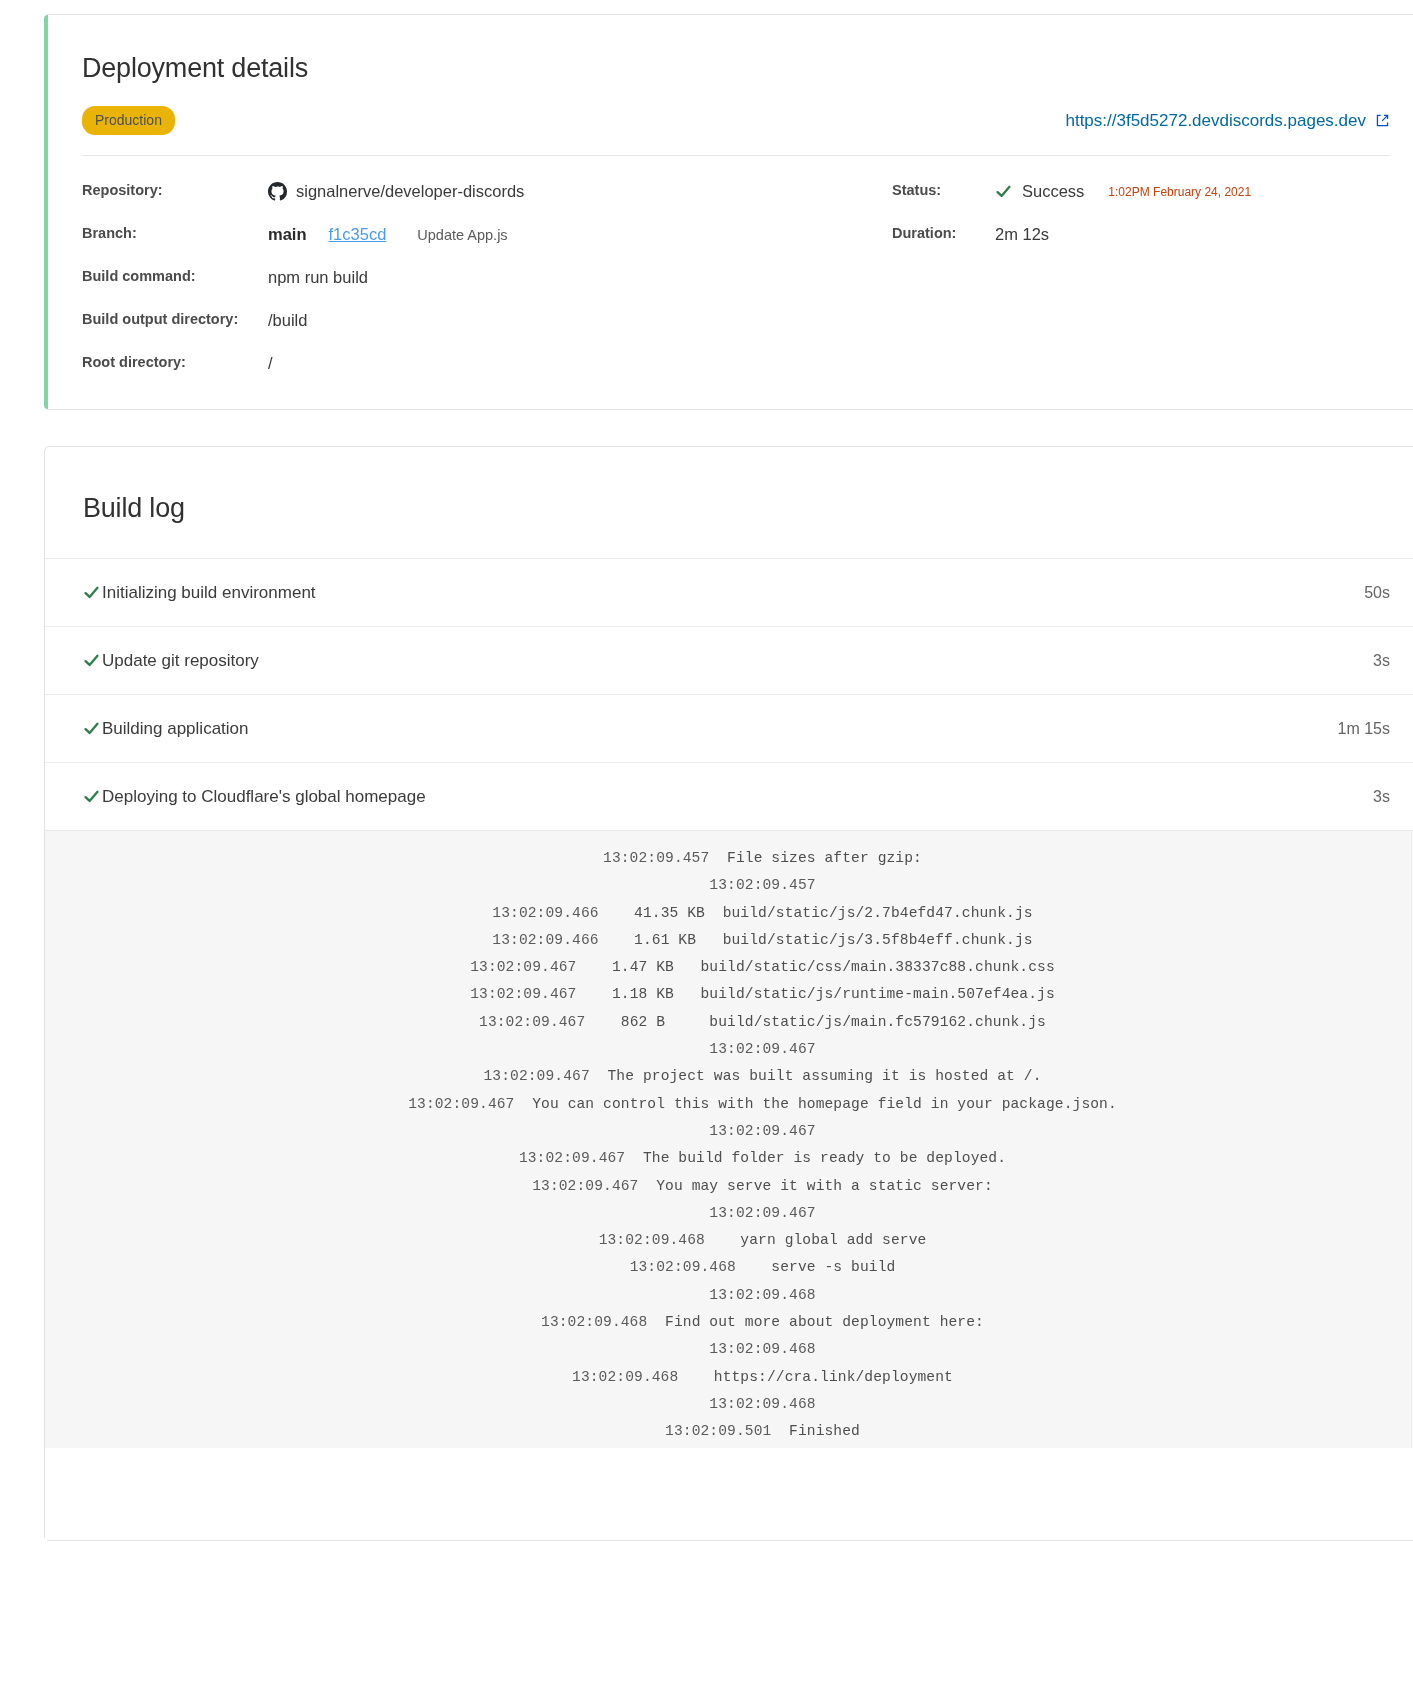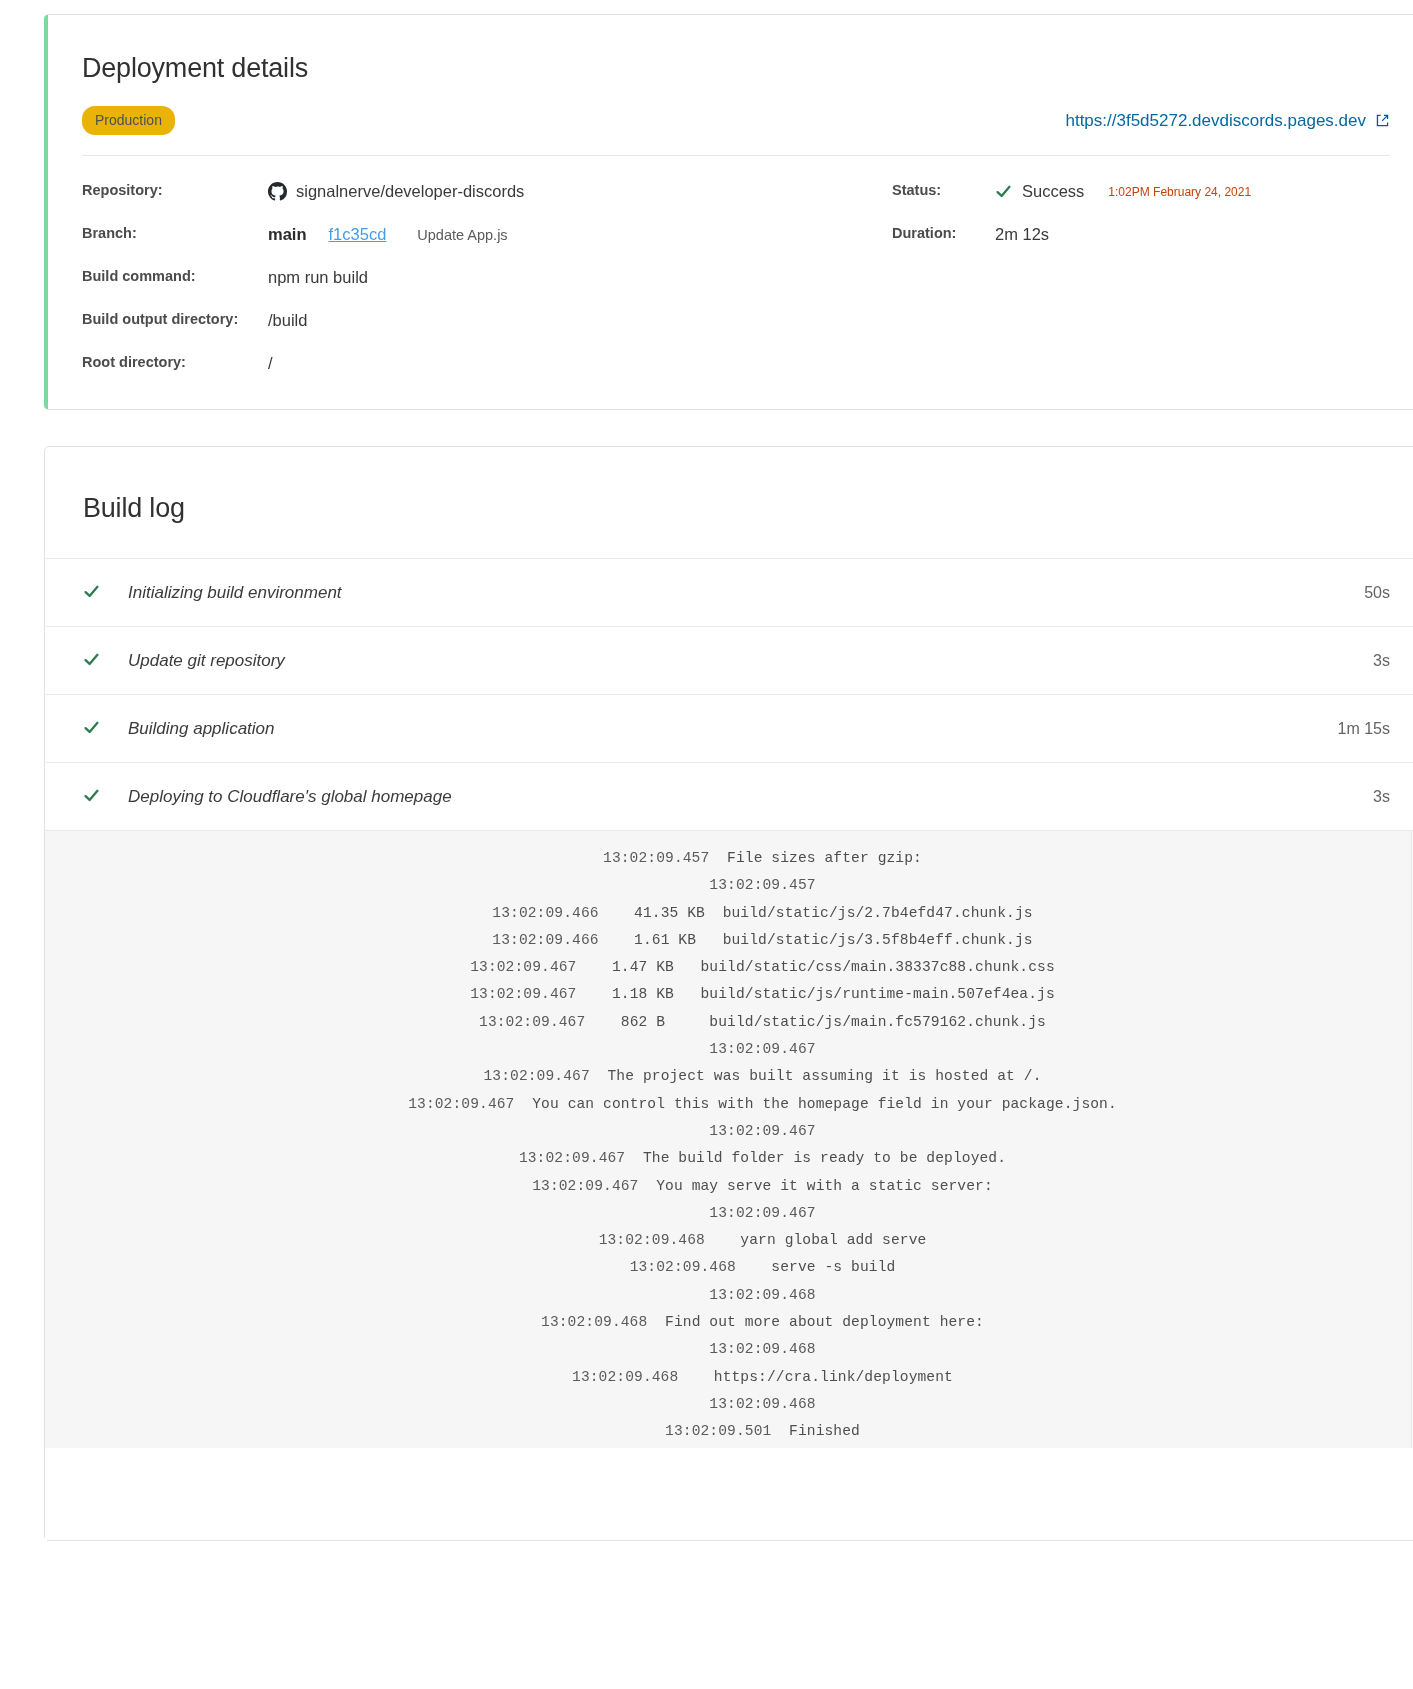--- a/index.html
+++ b/index.html
@@ -144,21 +144,21 @@
   }
 
   .step {
     display: flex;
     align-items: center;
     justify-content: space-between;
     padding: 20px 38px 20px 38px;
     border-top: 1px solid #eaeaea;
     min-height: 68px;
   }
-  .step-left { display: flex; gap: 28px; font-style: italic; }
+  .step-left { display: flex; align-items: center; gap: 2px; }
   .step-label { font-size: 17px; color: #3b3b3b; }
   .step-time  { font-size: 16px; color: #646464; }
 
   
   .console-wrap {
     position: relative;
     background: #f6f6f6;
     border-top: 1px solid #eaeaea;
     height: 618px;
     overflow: hidden;

